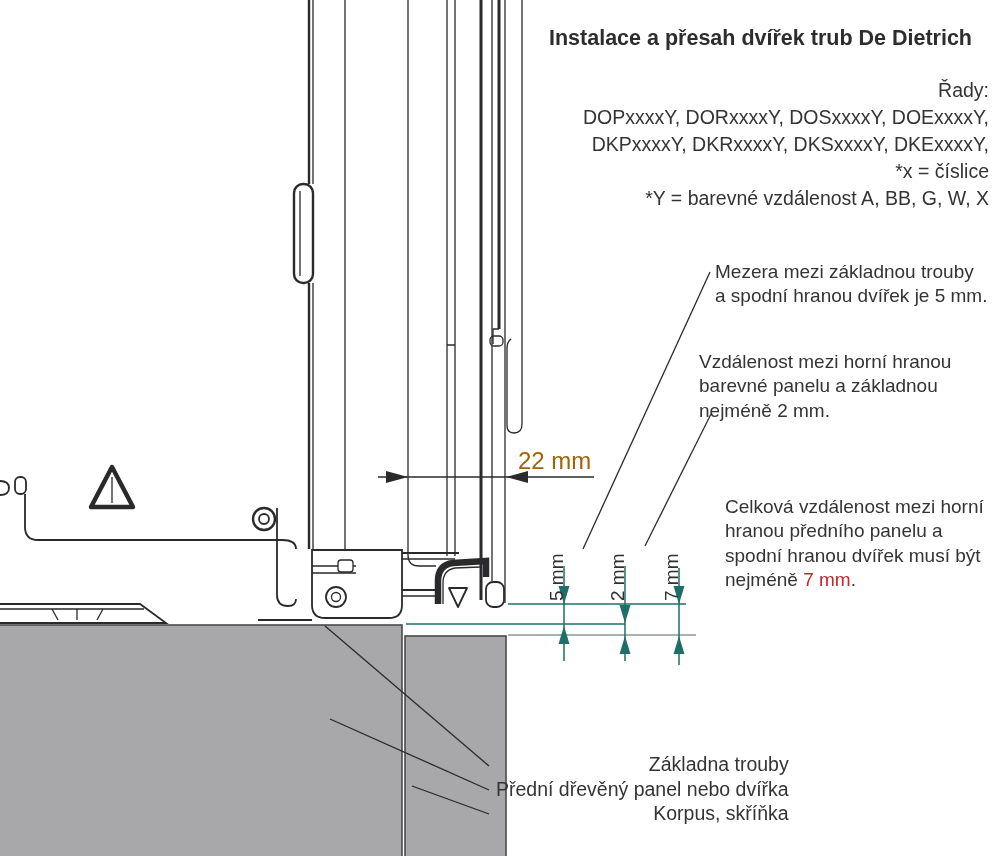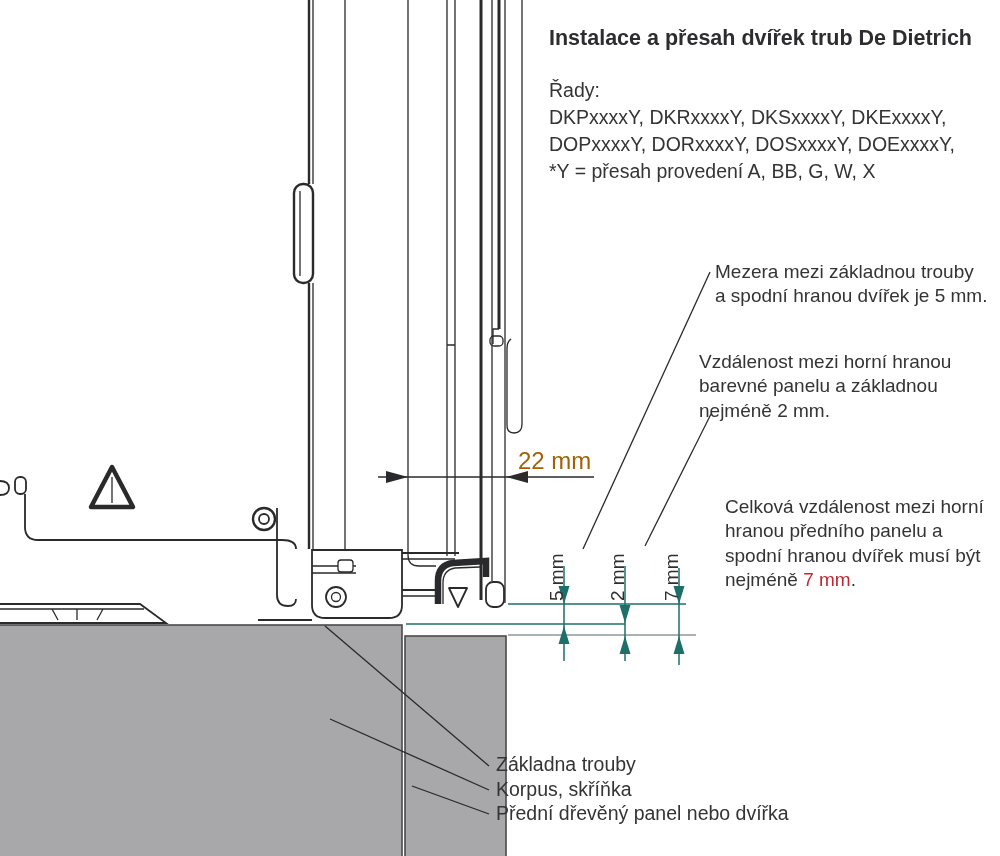--- a/index.html
+++ b/index.html
@@ -22,27 +22,27 @@
   .wfill{fill:#fff;}
   .gray{fill:var(--cabinet-gray);stroke:#4a4a4c;stroke-width:1.6;}
   .hook{stroke:var(--line-dark);stroke-width:6.5;fill:none;}
   .teal{stroke:var(--dimension-teal);stroke-width:1.5;fill:none;}
   .tealfill{fill:var(--dimension-teal);stroke:none;}
   .grayline{stroke:var(--extension-gray);stroke-width:1.4;fill:none;}
   .dkfill{fill:var(--line-dark);stroke:none;}
   
   .abs{position:absolute;}
   .title{left:549px;top:26px;width:440px;font-size:21.5px;font-weight:bold;color:#2d2d2f;}
-  .series{left:549px;top:77px;width:440px;font-size:19.5px;line-height:27px;}
+  .series{left:549px;top:77px;width:440px;font-size:19.5px;line-height:27px;text-align:right;}
   .ann{font-size:19px;line-height:24.3px;}
   .ann1{left:715px;top:260px;width:300px;}
   .ann2{left:699px;top:350px;width:280px;}
   .ann3{left:725px;top:495px;width:285px;}
   .red{color:var(--highlight-red);}
-  .plabels{left:496px;top:752px;font-size:19.5px;line-height:24.6px;}
+  .plabels{left:496px;top:752px;font-size:19.5px;line-height:24.6px;text-align:right;}
   .dim22{left:518px;top:447px;font-size:24px;color:#a16207;}
   .vlabel{position:absolute;transform-origin:0 100%;transform:rotate(-90deg);
           font-size:19px;line-height:22px;height:22px;white-space:nowrap;color:#2f2f31;}
 </style>
 </head>
 <body>
 
 <div id="stage">
 
   <svg id="drawing" width="1000" height="856" viewBox="0 0 1000 856">
@@ -140,23 +140,24 @@
       <path class="tealfill" d="M625,636 L619.5,654 H630.5 Z"></path>
       <path class="tealfill" d="M679,604 L673.5,586 H684.5 Z"></path>
       <path class="tealfill" d="M679,636 L673.5,654 H684.5 Z"></path>
     </g>
   </svg>
 
   <div class="abs title">Instalace a přesah dvířek trub De Dietrich</div>
 
   <div class="abs series">
     <div>Řady:</div>
+    <div>DOPxxxxY, DORxxxxY, DOSxxxxY, DOExxxxY,</div>
     <div>DKPxxxxY, DKRxxxxY, DKSxxxxY, DKExxxxY,</div>
-    <div>DOPxxxxY, DORxxxxY, DOSxxxxY, DOExxxxY,</div>
-    <div>*Y = přesah provedení A, BB, G, W, X</div>
+    <div>*x = číslice</div>
+    <div>*Y = barevné vzdálenost A, BB, G, W, X</div>
   </div>
 
   <div class="abs ann ann1">
     <div>Mezera mezi základnou trouby</div>
     <div>a spodní hranou dvířek je 5 mm.</div>
   </div>
 
   <div class="abs ann ann2">
     <div>Vzdálenost mezi horní hranou</div>
     <div>barevné panelu a základnou</div>
@@ -171,17 +172,17 @@
   </div>
 
   <div class="abs dim22">22 mm</div>
 
   <div class="vlabel" style="left:568px;top:579px;">5 mm</div>
   <div class="vlabel" style="left:629px;top:579px;">2 mm</div>
   <div class="vlabel red" style="left:683px;top:579px;">7 mm</div>
 
   <div class="abs plabels">
     <div>Základna trouby</div>
+    <div>Přední dřevěný panel nebo dvířka</div>
     <div>Korpus, skříňka</div>
-    <div>Přední dřevěný panel nebo dvířka</div>
   </div>
 
 </div>
 
 </body></html>

